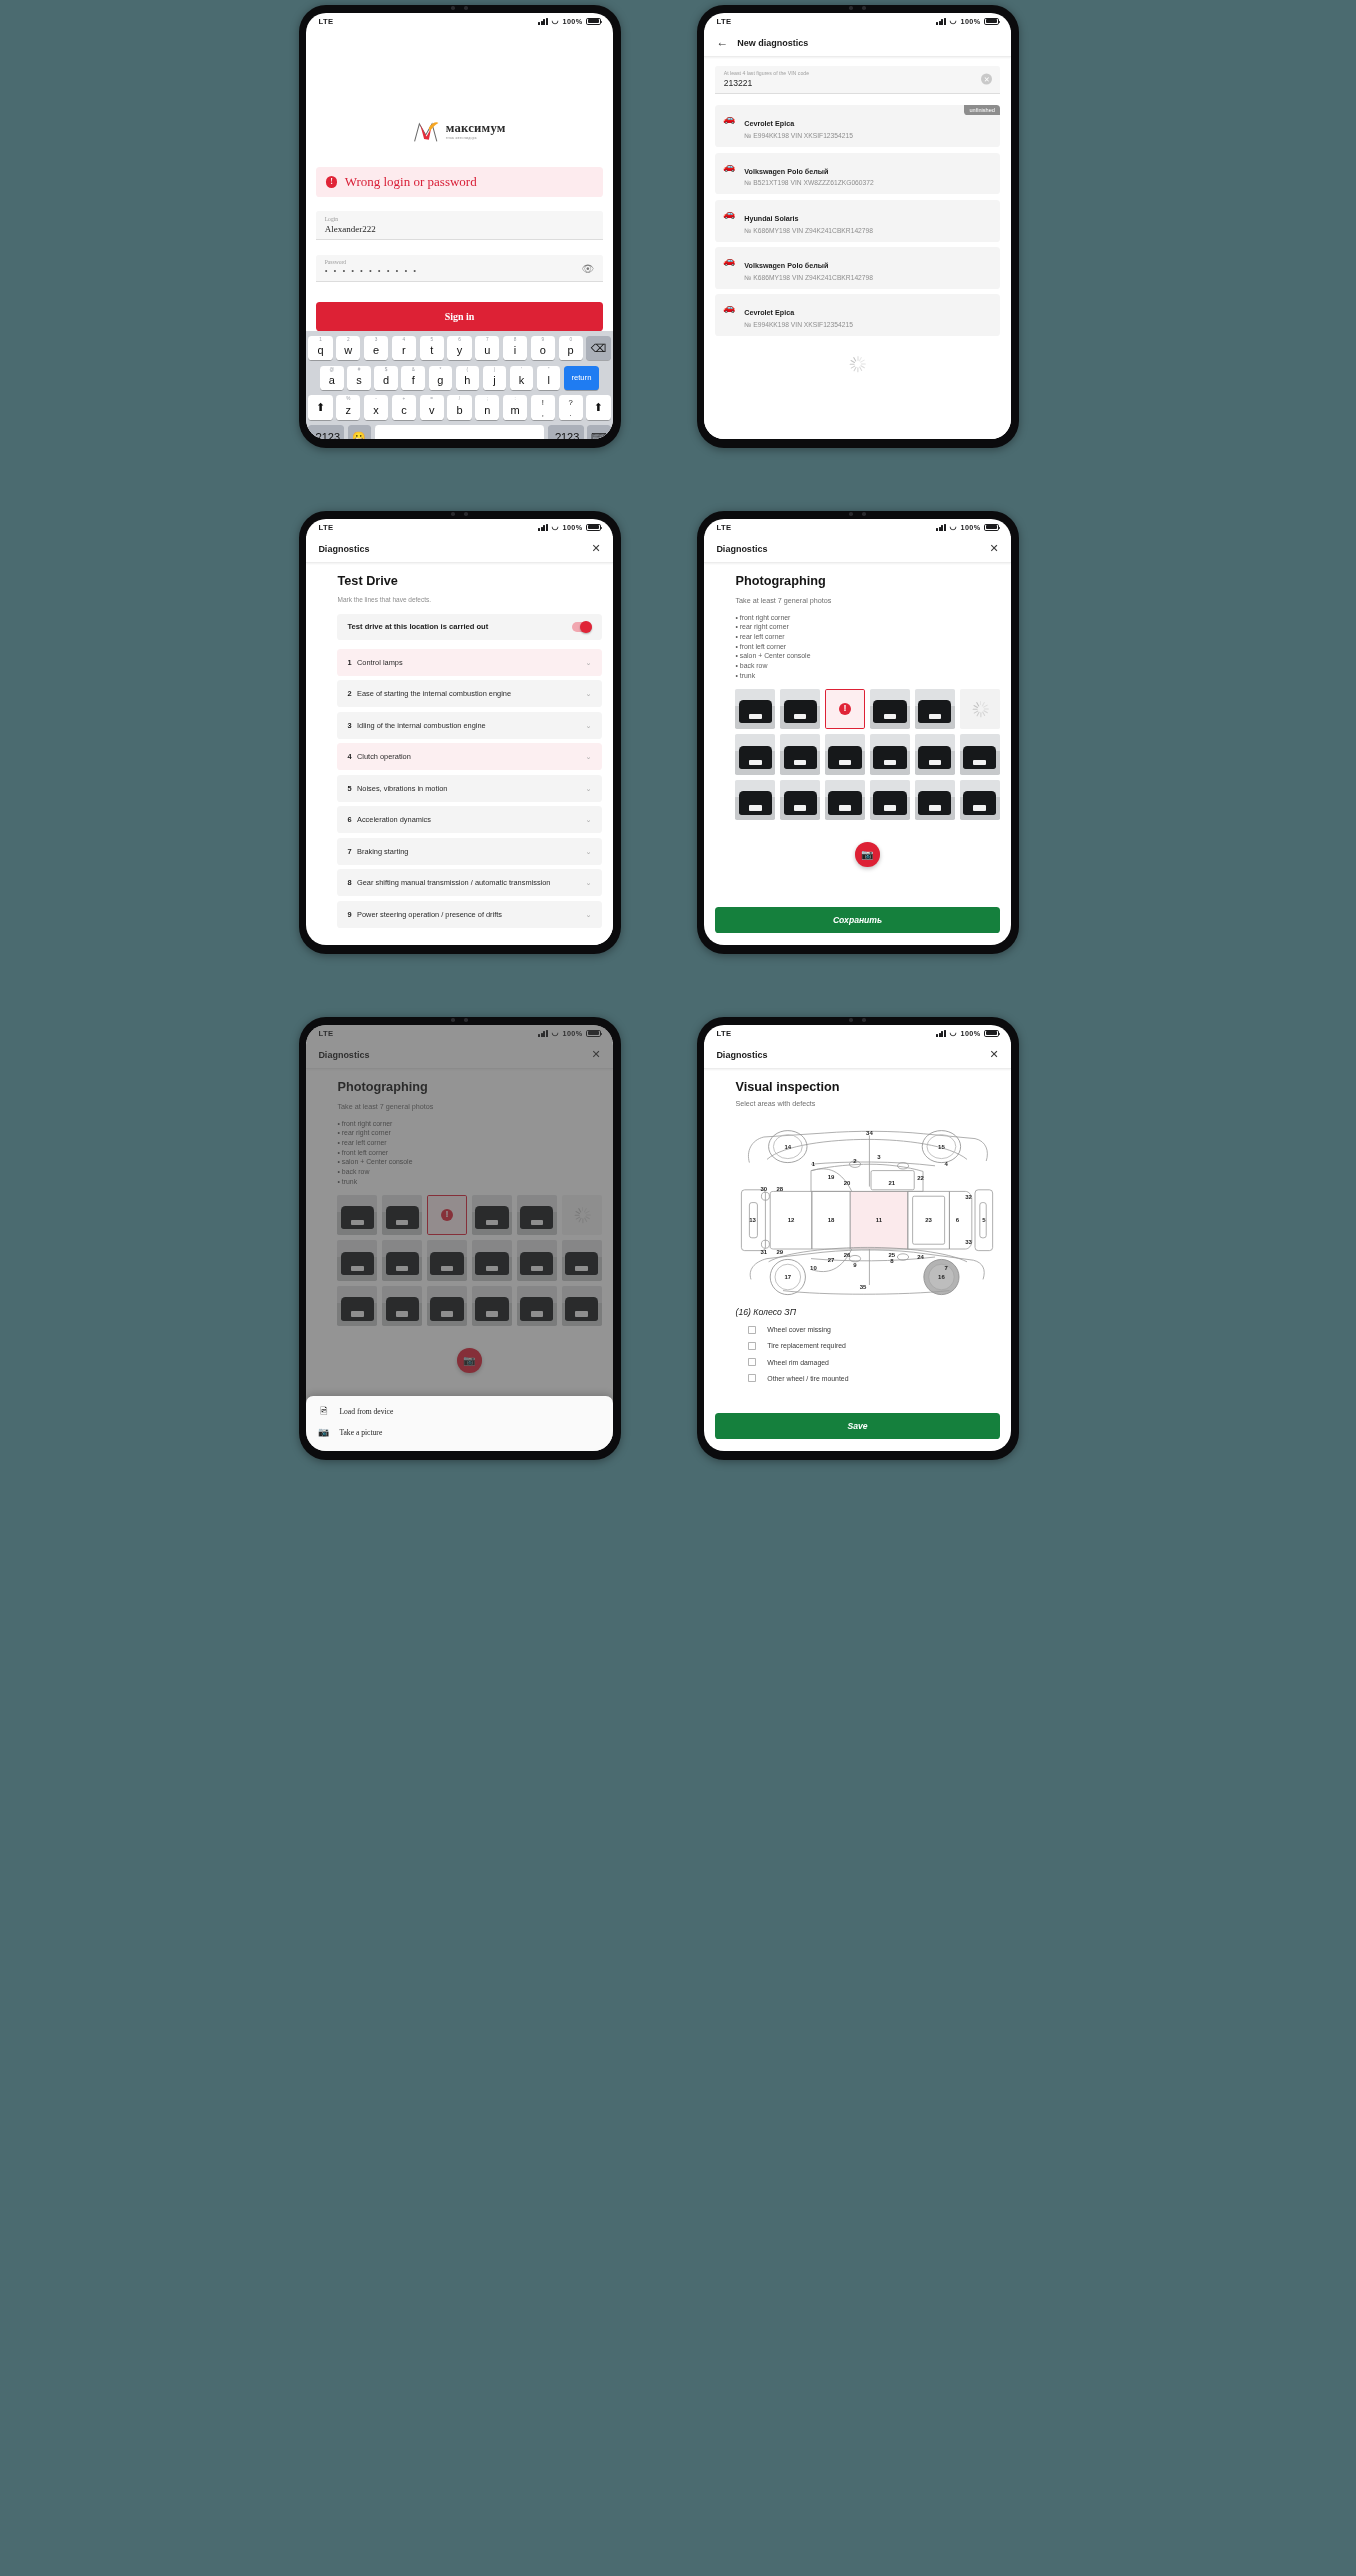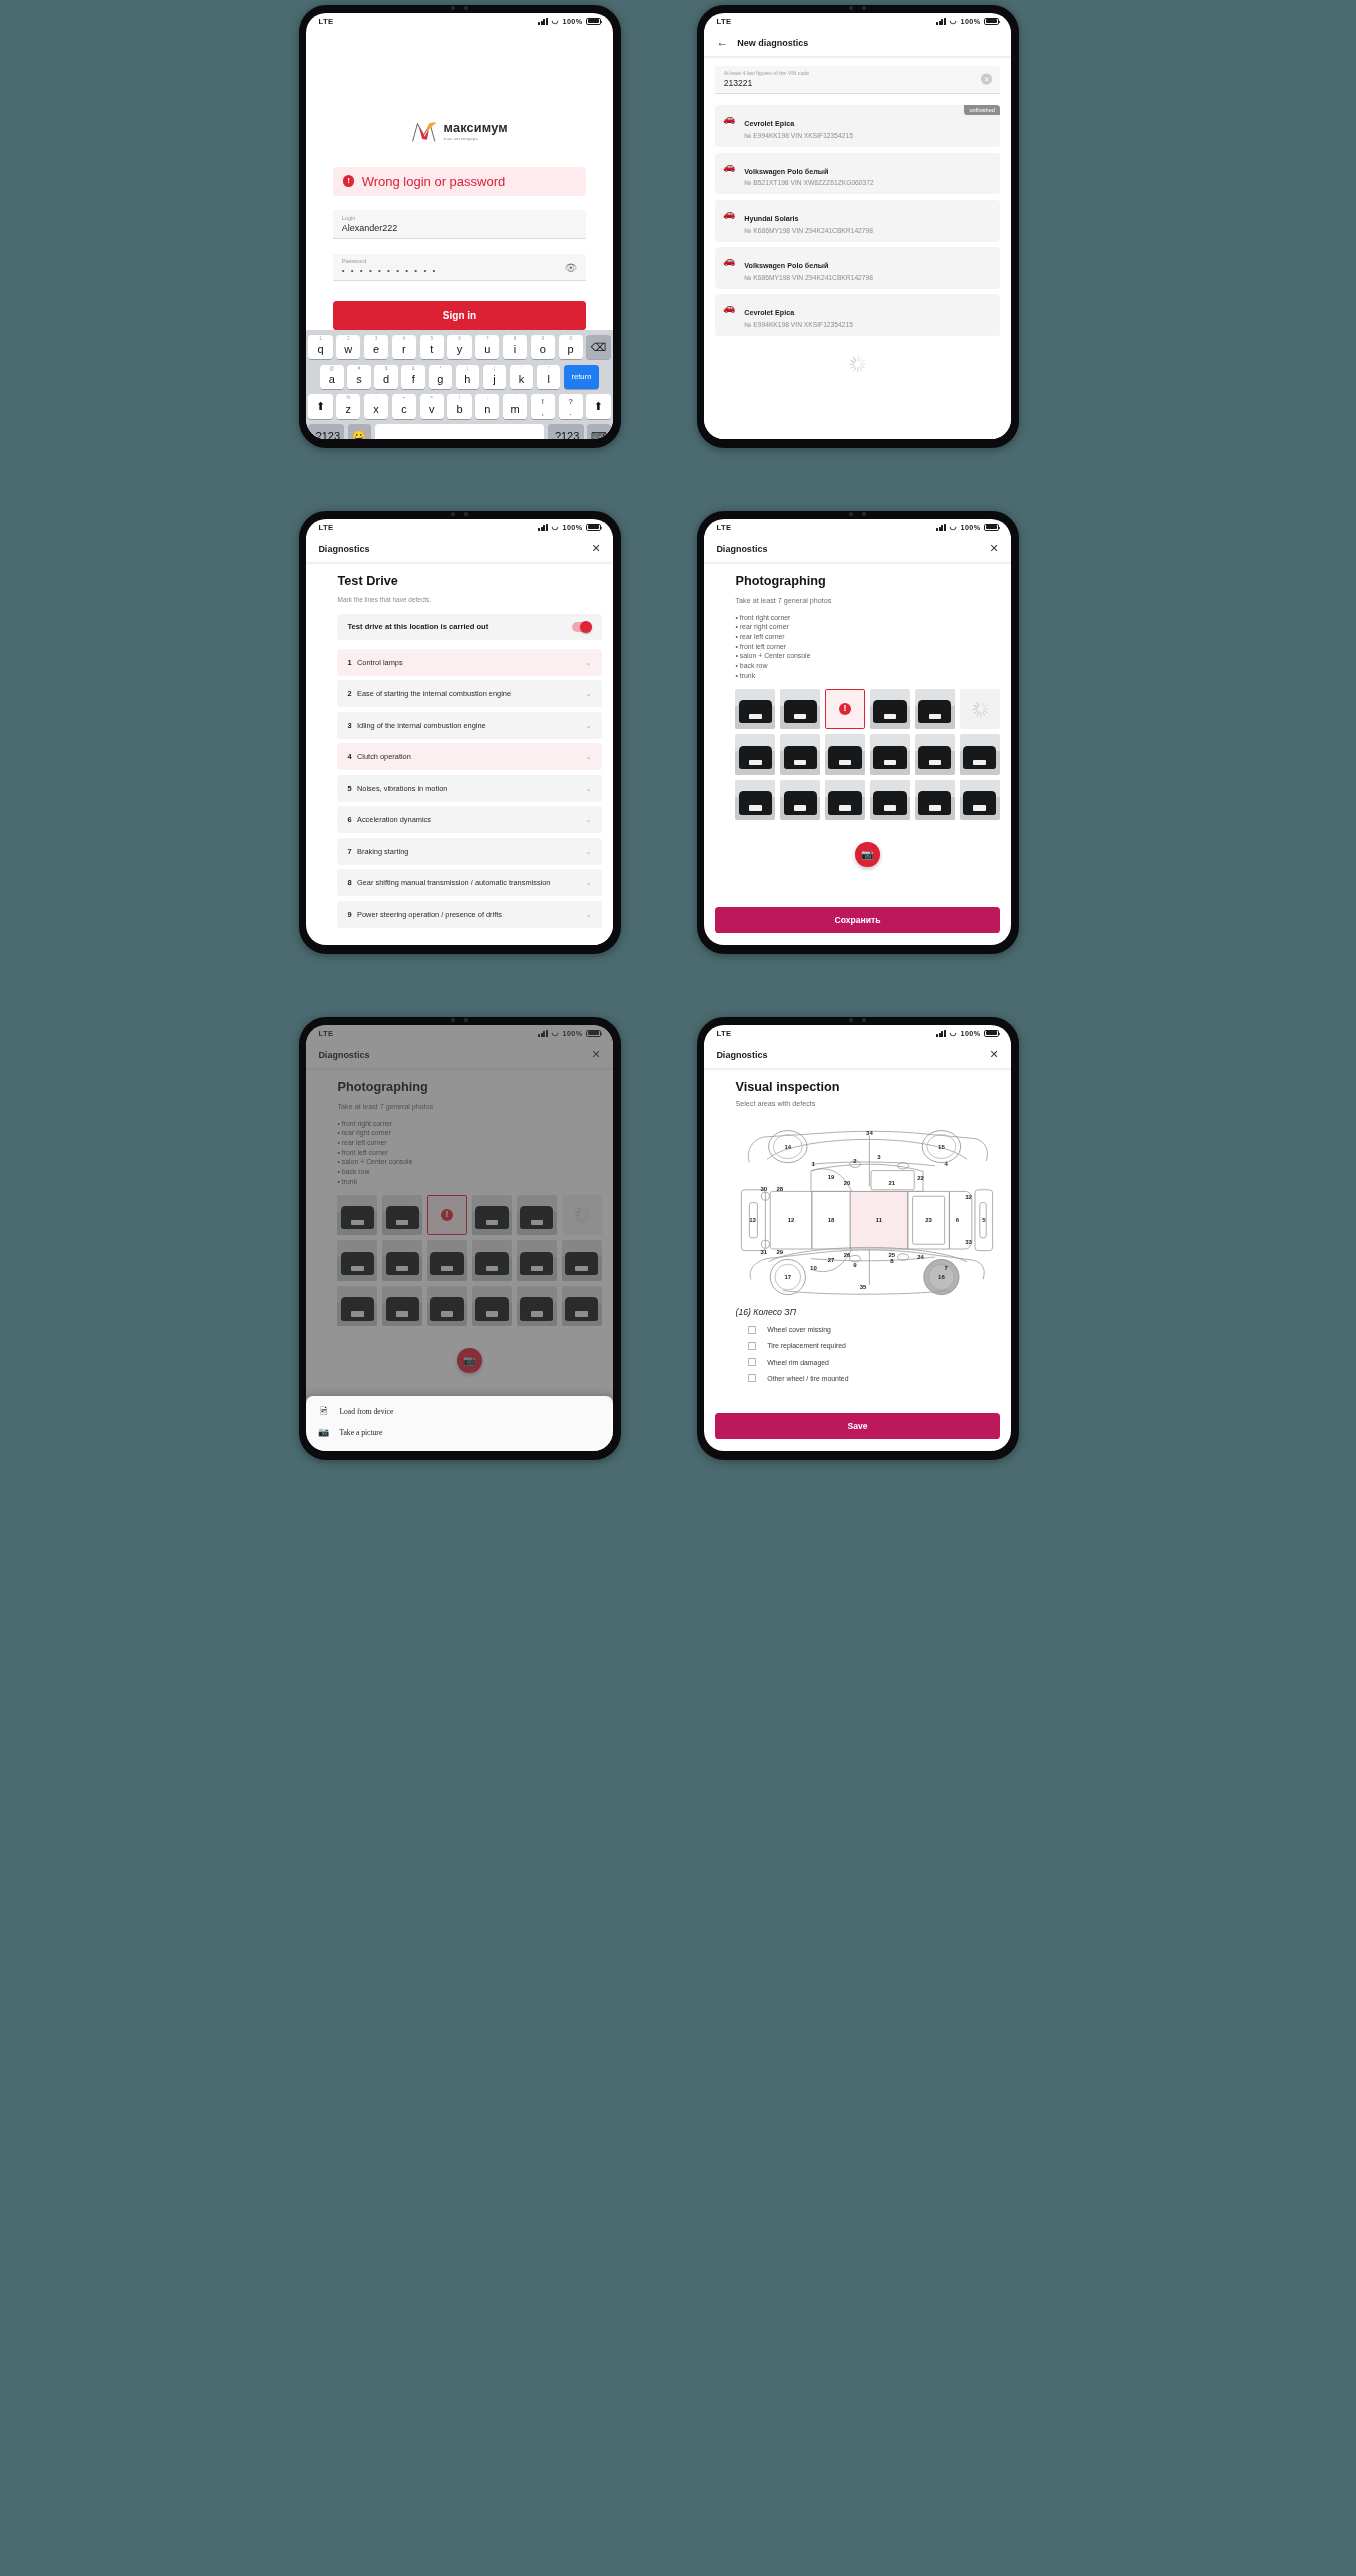--- a/index.html
+++ b/index.html
@@ -72,21 +72,21 @@
     width: 14.5px; height: 7.2px; border: 0.9px solid #1c1c1e;
     border-radius: 1.8px; position: relative; padding: 0.9px;
   }
   .batt::after {
     content:""; position:absolute; right:-2.7px; top:2.1px;
     width:1.4px; height:2.7px; background:#1c1c1e; border-radius:0 0.9px 0.9px 0;
   }
   .batt i { display:block; width:100%; height:100%; background:#1c1c1e; border-radius:0.9px; }
 
   
-  .login-body { flex: 1; display: flex; flex-direction: column; align-items: center; padding: 0 27px; }
+  .login-body { flex: 1; display: flex; flex-direction: column; align-items: center; padding: 0 10px; font-family: Liberation Serif, serif; }
   .logo-wrap { margin-top: 90px; display: flex; align-items: center; gap: 5.4px; }
   .logo-mark { width: 27px; height: 23.5px; position: relative; }
   .logo-txt { display: flex; flex-direction: column; line-height: 1; }
   .logo-main { font-size: 12.7px; font-weight: 700; color: #2b2b2b; letter-spacing: 0.2px; }
   .logo-sub { font-size: 3.9px; color: #8a8a8a; letter-spacing: 0.3px; margin-top: 1.8px; }
   .alert {
     margin-top: 23.5px; width: 100%;
     background: #fdebee; border-radius: 3.6px;
     padding: 7.2px 10px; display: flex; align-items: center; gap: 7.2px;
   }
@@ -263,23 +263,23 @@
   .fab-wrap { display: flex; justify-content: center; margin-top: 22px; }
   .fab {
     width: 24.4px; height: 24.4px; border-radius: 50%;
     background: #dd2135; color: #fff;
     display: flex; align-items: center; justify-content: center;
     font-size: 10px; box-shadow: 0 1.8px 4.5px rgba(0,0,0,.25);
     border: none; cursor: pointer;
   }
   .save-wrap { padding: 0 11.8px 12.7px; margin-top: 20px; }
   .btn-save {
-    width: 100%; background: #be185d; color: #fff;
+    width: 100%; background: #15803d; color: #fff;
     border: none; border-radius: 3.6px; padding: 8.1px 0;
-    font-size: 8.6px; font-weight: 700; font-family: inherit; cursor: pointer;
+    font-size: 8.6px; font-weight: 700; font-family: inherit; cursor: pointer; font-style: italic;
   }
 
   
   .dim {
     position: absolute; inset: 0; background: rgba(60,60,60,.55);
     z-index: 6;
   }
   .action-sheet {
     position: absolute; left: 0; right: 0; bottom: 0; z-index: 7;
     background: #fafafa; border-radius: 7.2px 7.2px 18px 18px;

